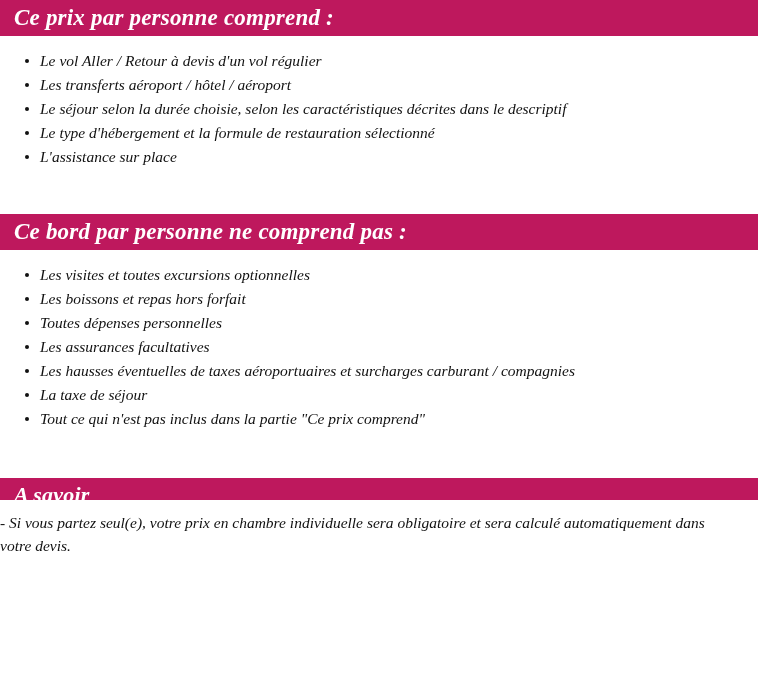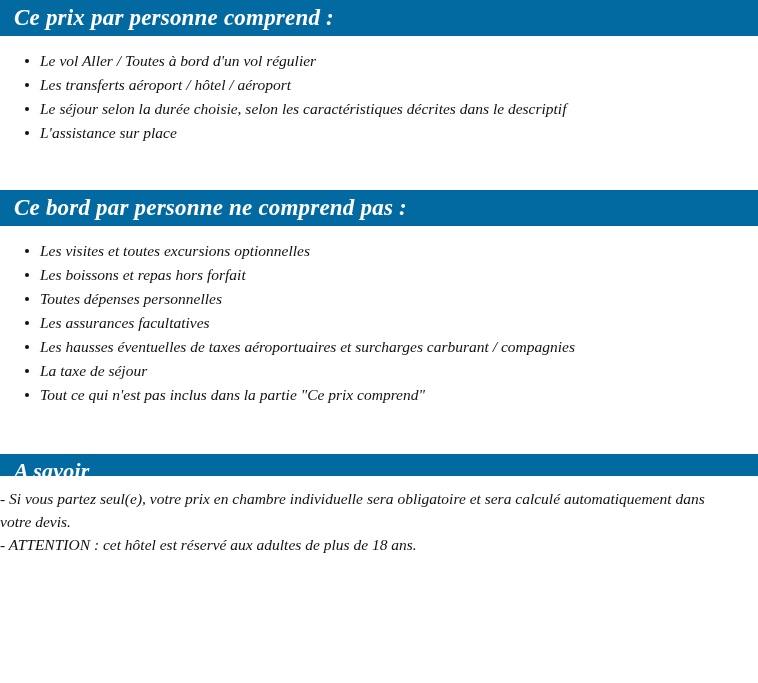--- a/index.html
+++ b/index.html
@@ -13,21 +13,21 @@
     font-family: "Liberation Serif", serif;
     color: #1a1a1a;
     overflow: hidden;
   }
   .page {
     position: relative;
     width: 758px;
     height: 683px;
   }
   .section-header {
-    background: #0369a1;
+    background: #be185d;
     color: #ffffff;
     font-family: "Liberation Serif", serif;
     font-style: italic;
     font-weight: bold;
     font-size: 23px;
     line-height: 36px;
     padding: 0 0 0 14px;
     letter-spacing: 0.2px;
   }
   .header-included {
@@ -90,23 +90,24 @@
 <body>
 
 <div class="page">
 
   <div class="section-header header-included">Ce prix par personne comprend :</div>
 
   <div class="spacer-1"></div>
 
   <div class="body-block">
     <ul class="items">
-      <li>Le vol Aller / Toutes à bord d'un vol régulier</li>
+      <li>Le vol Aller / Retour à devis d'un vol régulier</li>
       <li>Les transferts aéroport / hôtel / aéroport</li>
       <li>Le séjour selon la durée choisie, selon les caractéristiques décrites dans le descriptif</li>
+      <li>Le type d'hébergement et la formule de restauration sélectionné</li>
       <li>L'assistance sur place</li>
     </ul>
   </div>
 
   <div class="spacer-2"></div>
 
   <div class="section-header header-excluded">Ce bord par personne ne comprend pas :</div>
 
   <div class="spacer-3"></div>
 
@@ -123,16 +124,15 @@
   </div>
 
   <div class="spacer-4"></div>
 
   <div class="section-header header-info">A savoir</div>
 
   <div class="spacer-5"></div>
 
   <div class="info-text">
     <p>- Si vous partez seul(e), votre prix en chambre individuelle sera obligatoire et sera calculé automatiquement dans votre devis.</p>
-    <p>- ATTENTION : cet hôtel est réservé aux adultes de plus de 18 ans.</p>
   </div>
 
 </div>
 
 </body></html>

